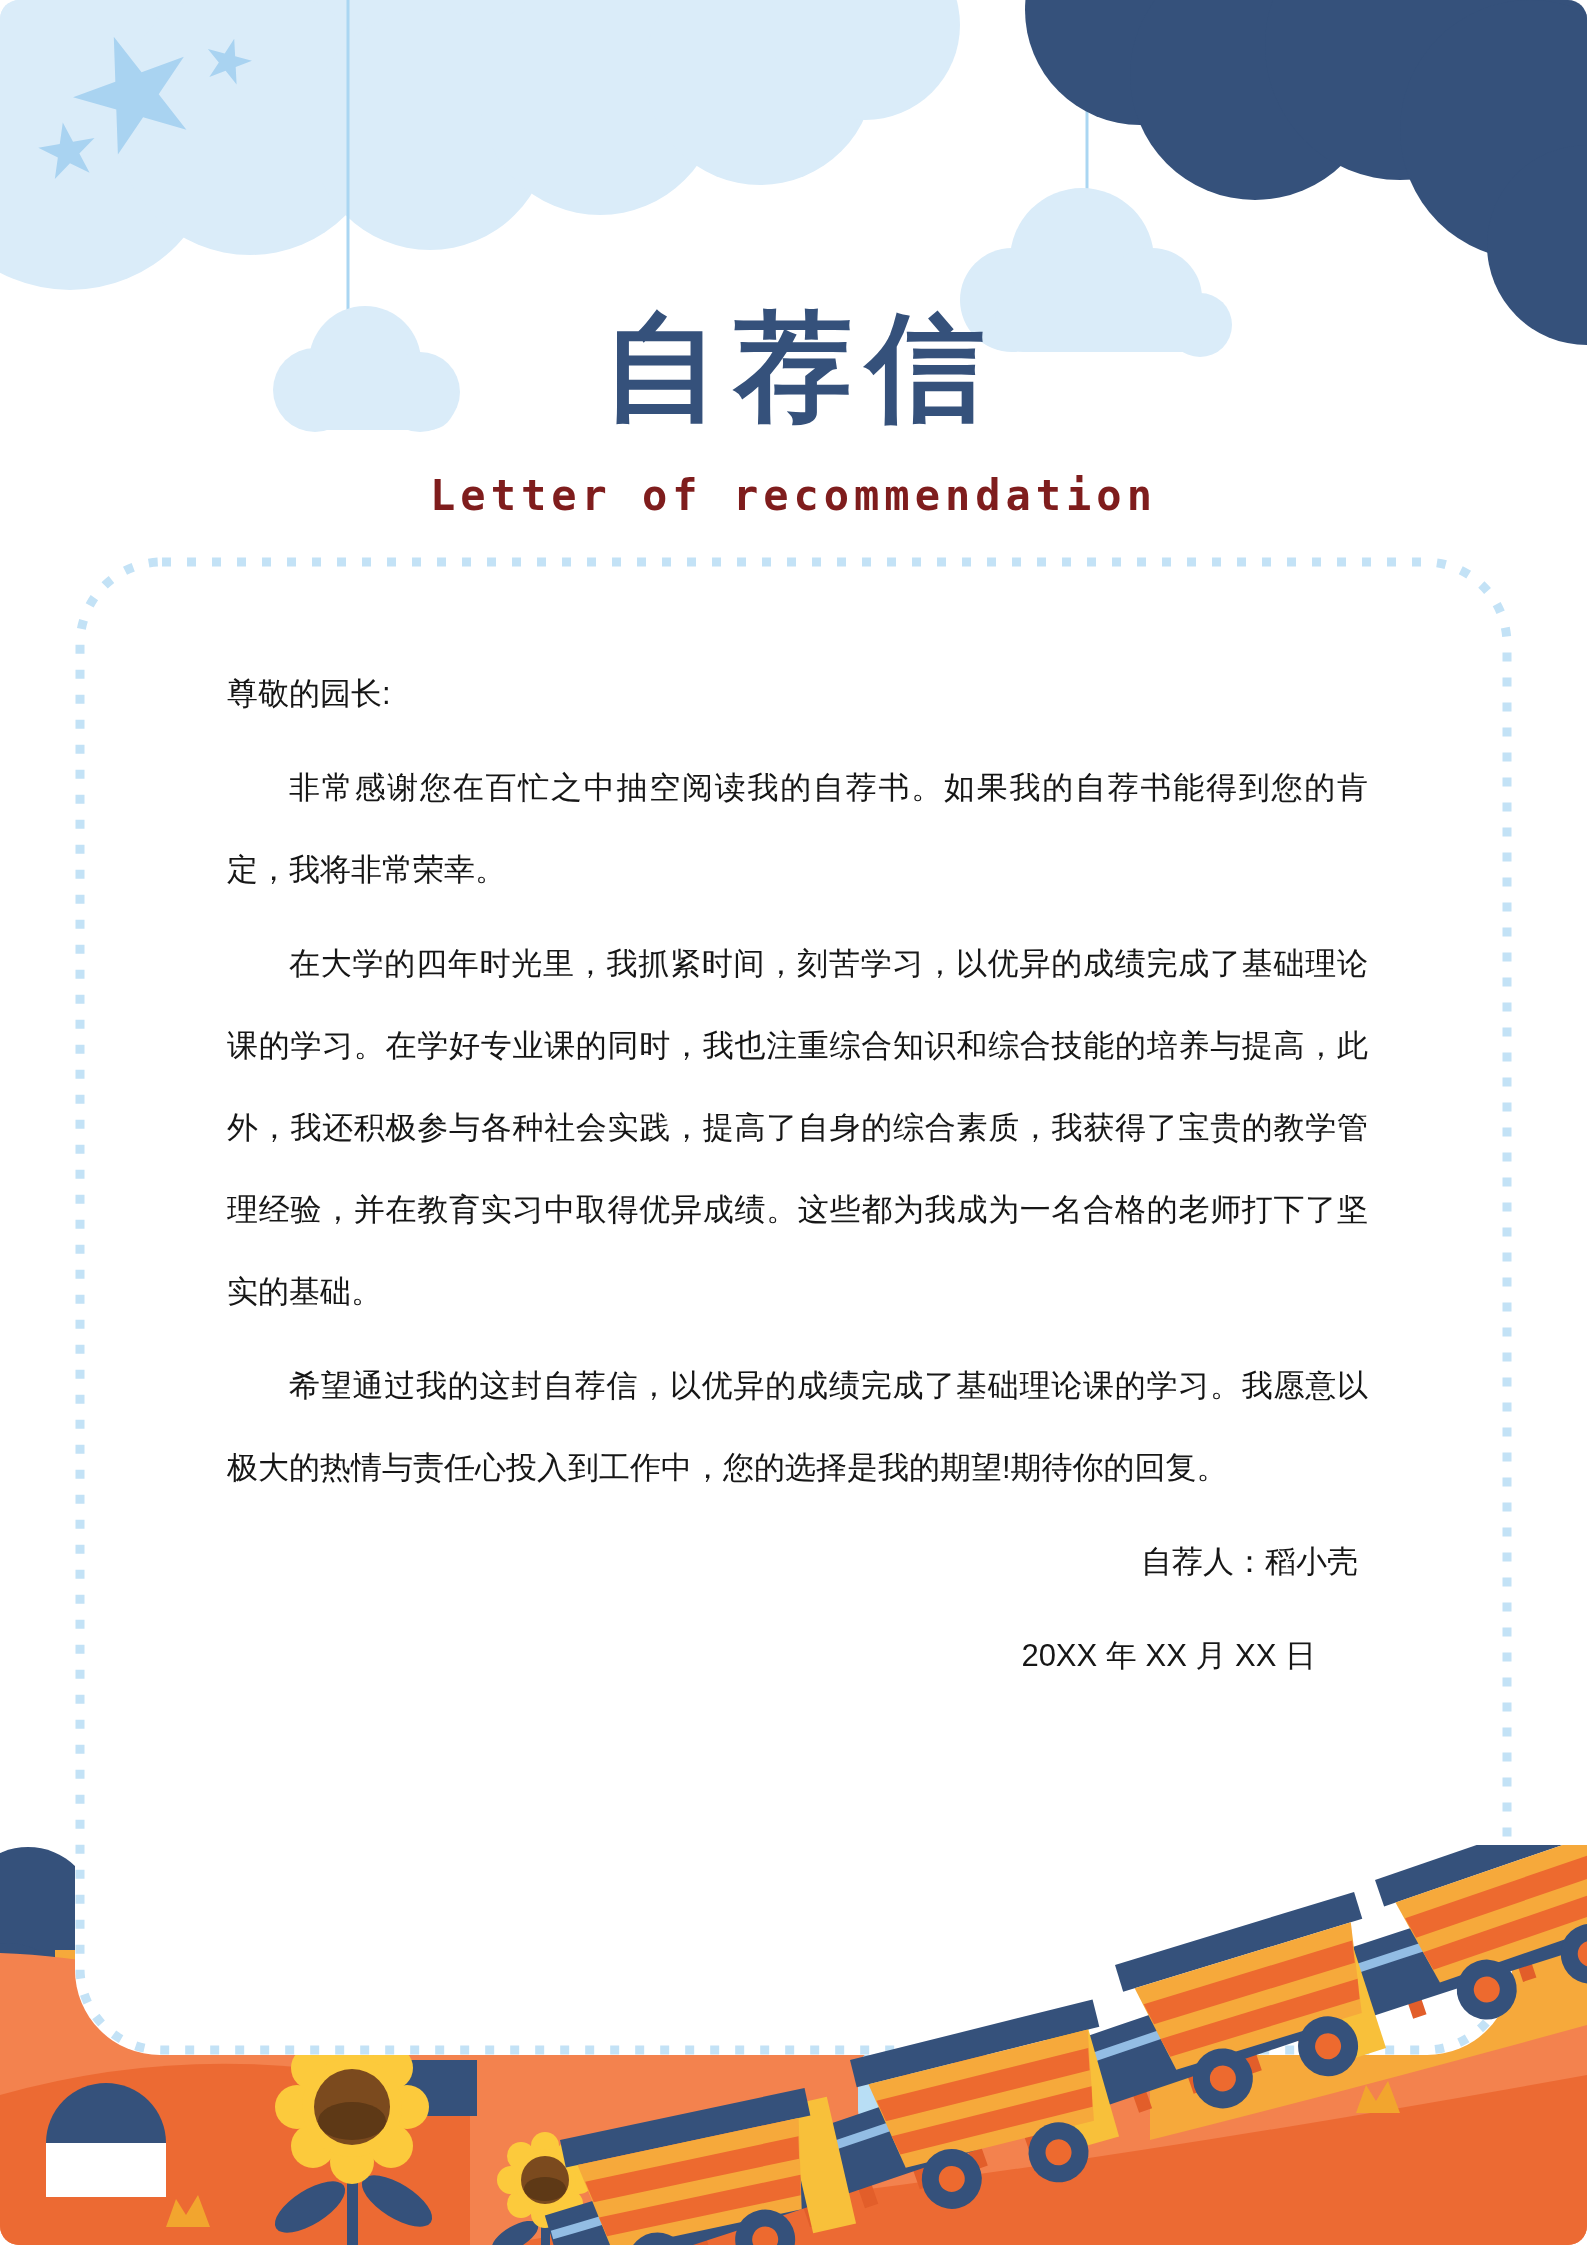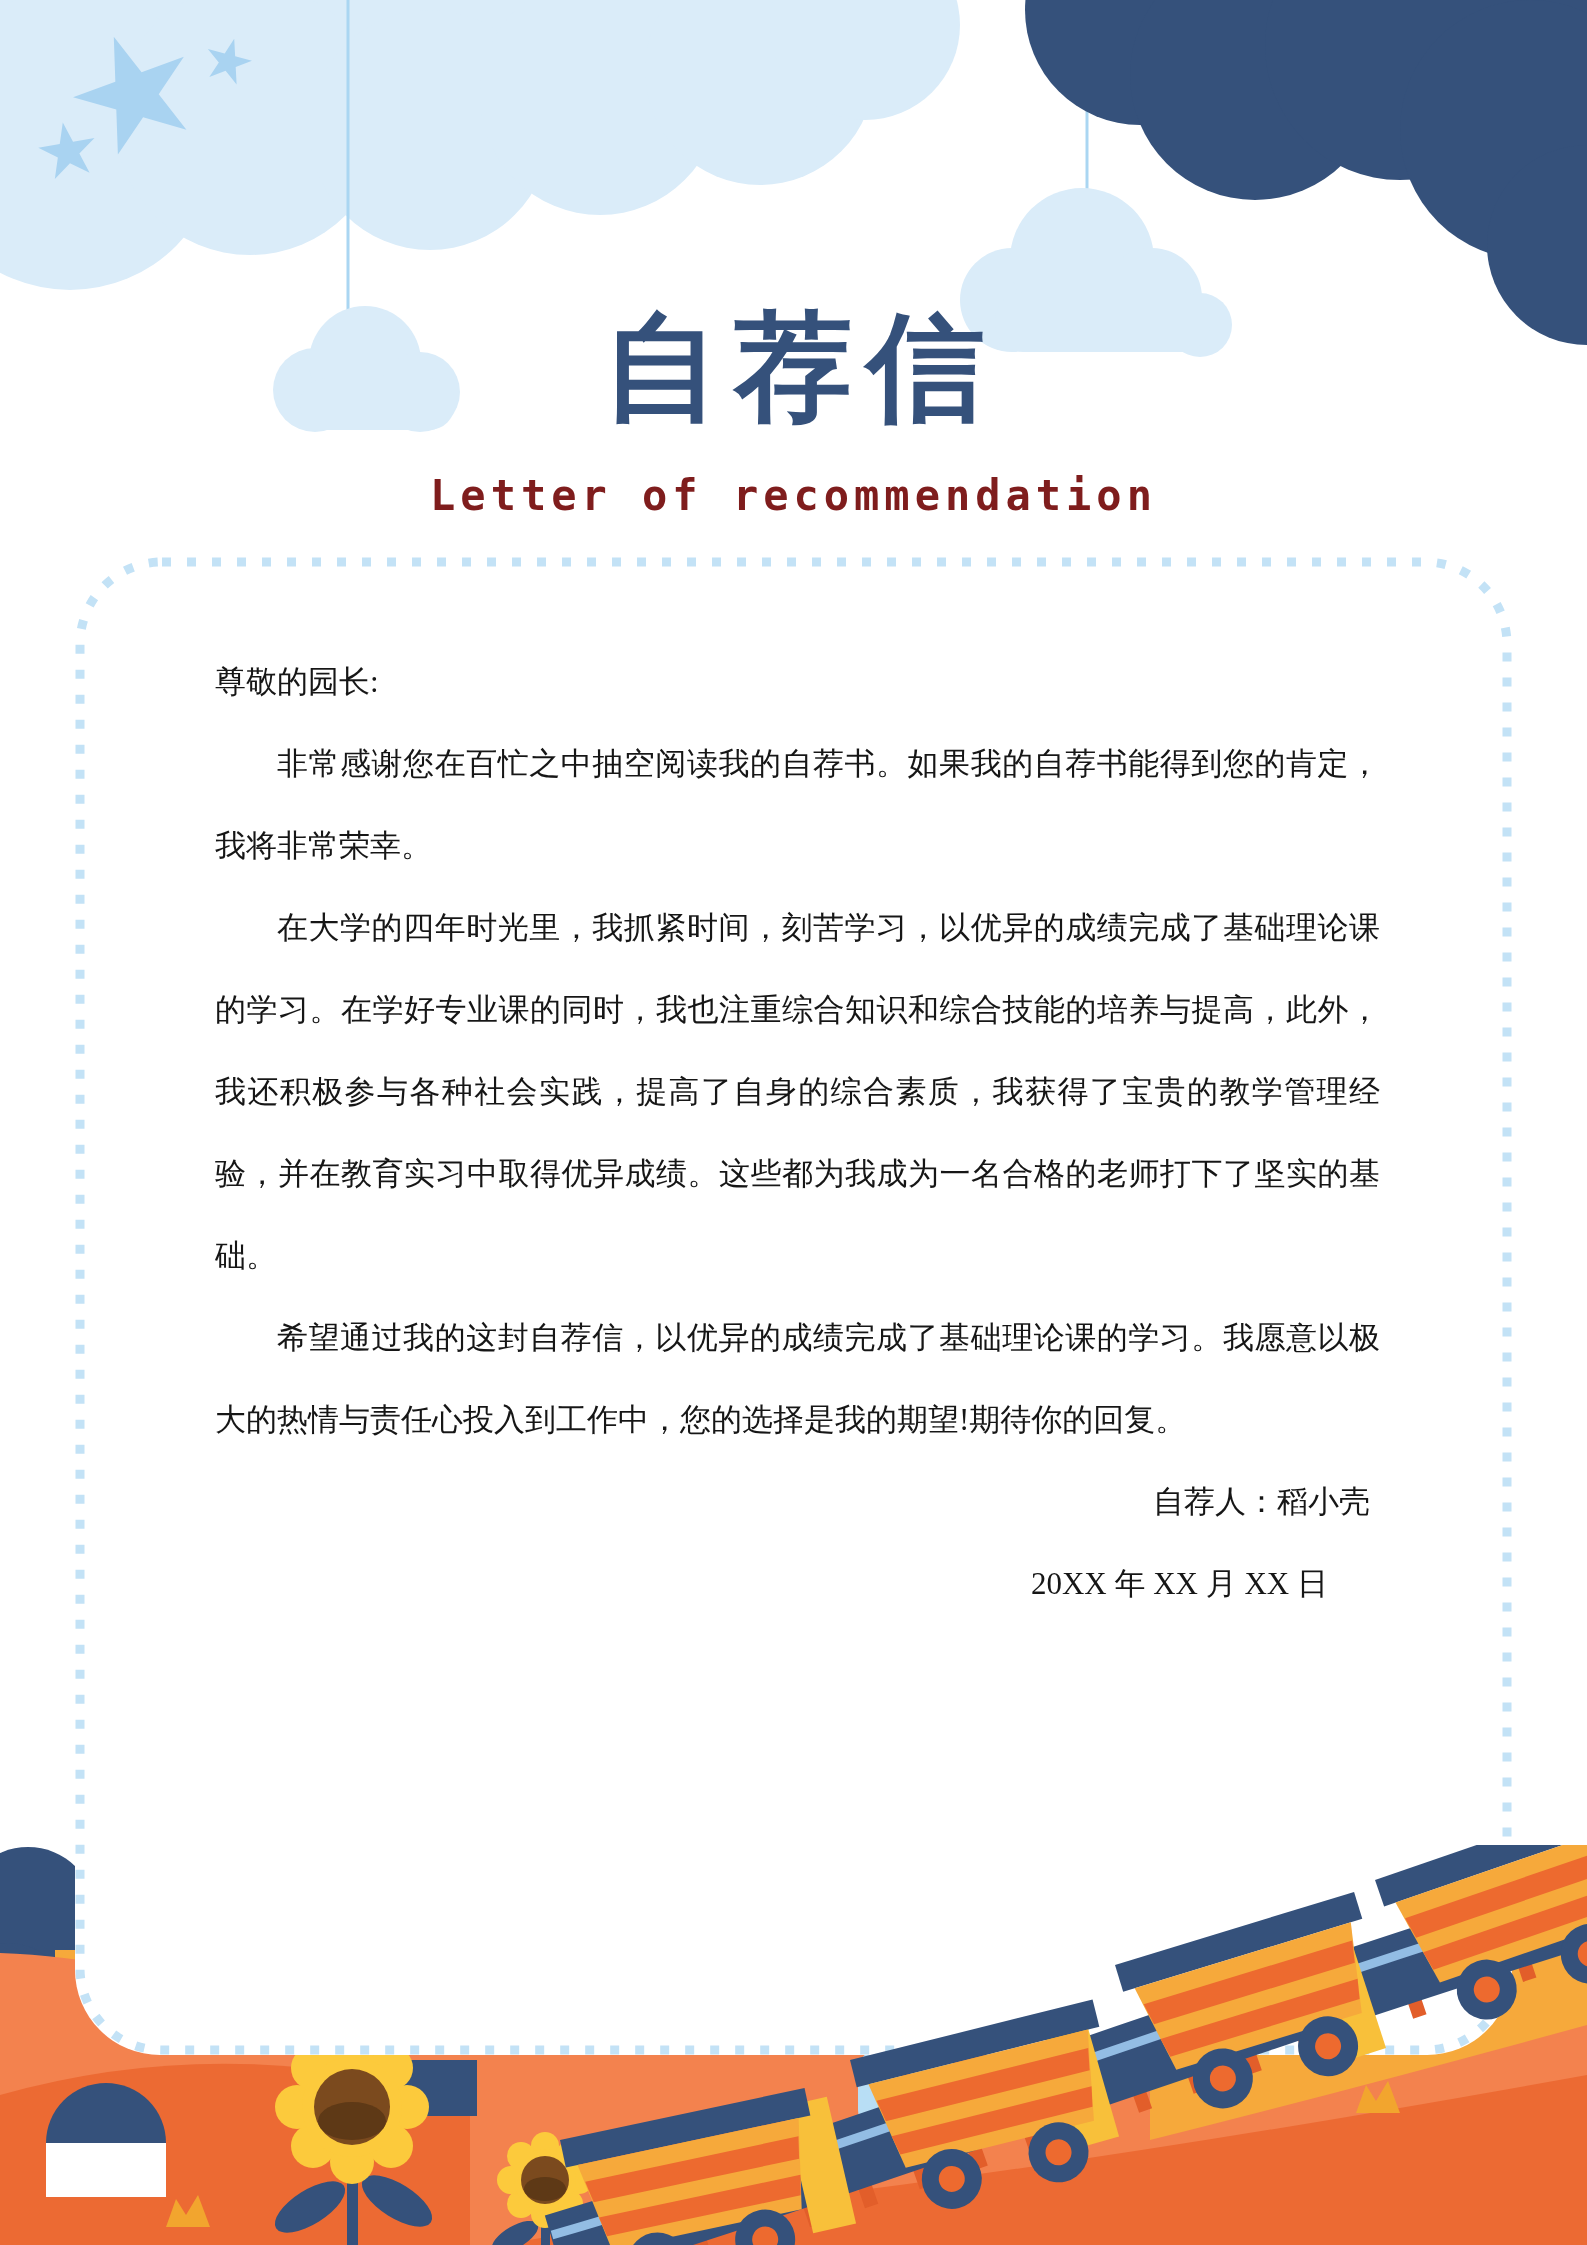--- a/index.html
+++ b/index.html
@@ -1,18 +1,19 @@
 <!DOCTYPE html>
 <html><head>
 <meta charset="utf-8">
 <style>
   html,body{margin:0;padding:0;background:#ffffff;}
   .page{
     position:relative;width:1587px;height:2245px;background:#ffffff;overflow:hidden;
     font-family:"Liberation Sans","DejaVu Sans",sans-serif;
+    border-radius:19px;
   }
   svg{display:block;}
   .deco-top{position:absolute;top:0;left:0;z-index:0;}
   .deco-bottom-back{position:absolute;bottom:0;left:0;z-index:0;}
   .deco-bottom-front{position:absolute;bottom:0;left:0;z-index:3;}
   .header{position:absolute;top:0;left:0;width:100%;z-index:2;text-align:center;}
   .title{
     margin:0;position:absolute;top:292px;left:0;width:100%;
     font-size:118px;line-height:150px;font-weight:900;color:#35517b;
     letter-spacing:14px;text-indent:14px;
@@ -27,21 +28,21 @@
   .card{
     position:absolute;left:75px;top:557px;width:1437px;height:1498px;
     background:#ffffff;border-radius:85px;z-index:1;
   }
   .card-border{position:absolute;left:0;top:0;}
   .content{
     position:absolute;left:0;top:0;width:100%;height:100%;
     padding:84px 132px 0 140px;box-sizing:border-box;
     font-size:31px;line-height:82px;color:#161616;
   }
-  .content p{margin:0;text-align:justify;font-family:Liberation Serif, serif;}
+  .content p{margin:12px;text-align:justify;}
   .indent{text-indent:62px;}
   .sig{text-align:right;}
   .sig .name{padding-right:10px;text-align:right;}
   .sig .date{padding-right:52px;text-align:right;}
 </style>
 </head>
 <body>
 
 <div class="page">
 

